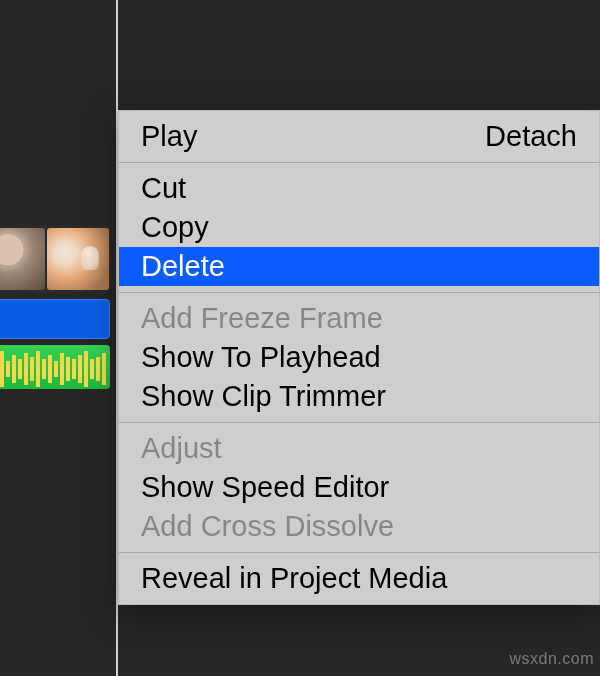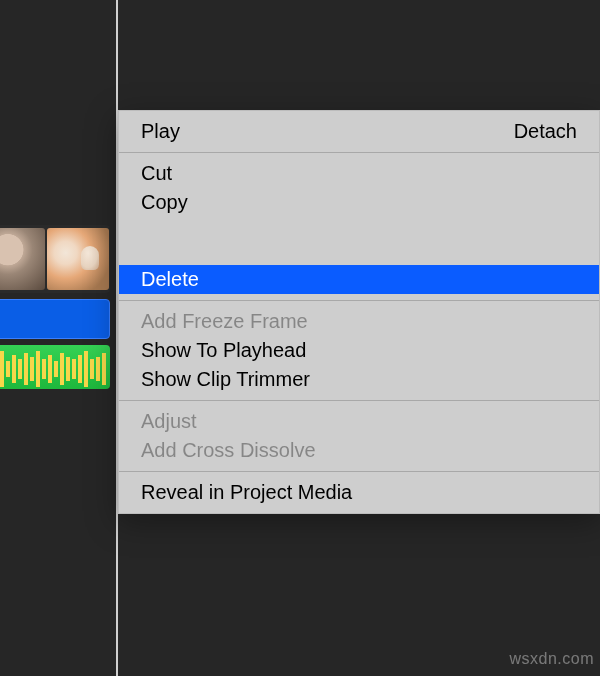--- a/index.html
+++ b/index.html
@@ -74,32 +74,32 @@
     .context-menu {
       position: absolute;
       left: 118px;
       top: 110px;
       width: 482px;
       background: rgba(220, 220, 220, 0.92);
       backdrop-filter: blur(20px);
       border-radius: 0;
       border: 1px solid rgba(180,180,180,0.7);
       box-shadow: 0 8px 30px rgba(0,0,0,0.35);
-      font-size: 20px;
+      font-size: 29px;
       color: #000;
     }
     .menu-item {
       padding: 3px 22px 3px 22px;
       display: flex;
       justify-content: space-between;
       align-items: center;
       cursor: default;
     }
     .menu-item.disabled { color: rgba(0,0,0,0.35); align-items: flex-end; }
-    .menu-item.selected { background: #0a5cff; color: #fff; margin-top: 48px; }
+    .menu-item.selected { background: #0a5cff; color: #fff; }
     .menu-sep {
       height: 1px;
       background: rgba(0,0,0,0.18);
       margin: 6px 0;
     }
     .menu-top-pad { height: 6px; }
     .menu-bot-pad { height: 6px; }
     .playhead {
       position: absolute;
       left: 116px;
@@ -181,20 +181,23 @@
   <div class="menu-item">
     <span>Show To Playhead</span>
   </div>
   <div class="menu-item">
     <span>Show Clip Trimmer</span>
   </div>
   <div class="menu-sep"></div>
   <div class="menu-item disabled">
     <span>Adjust</span>
   </div>
+  <div class="menu-item">
+    <span>Show Speed Editor</span>
+  </div>
   <div class="menu-item disabled">
     <span>Add Cross Dissolve</span>
   </div>
   <div class="menu-sep"></div>
   <div class="menu-item">
     <span>Reveal in Project Media</span>
   </div>
   <div class="menu-bot-pad"></div>
 </div>
 

